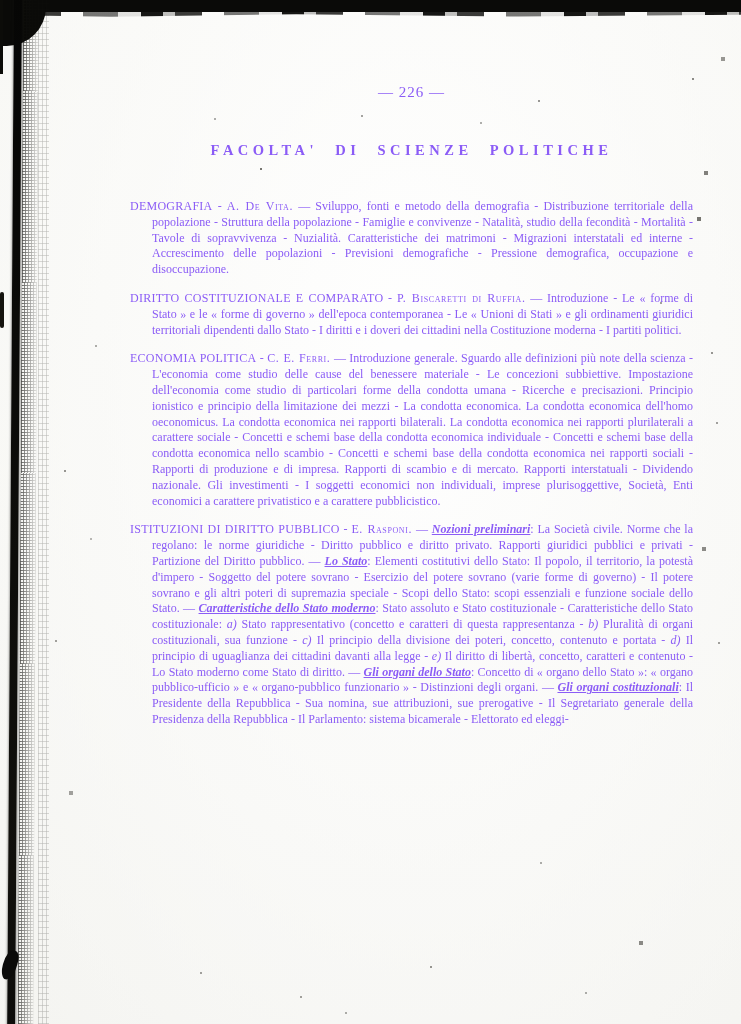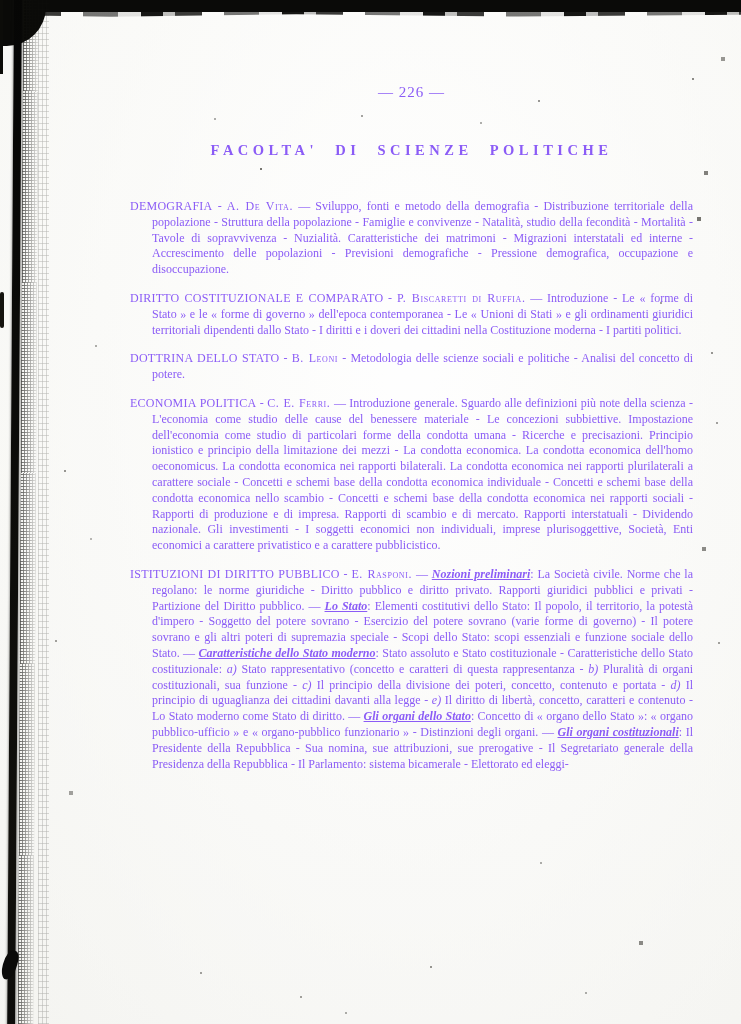--- a/index.html
+++ b/index.html
@@ -151,20 +151,19 @@
 <div id="specks"></div>
 
 <div class="content">
   <div class="page-number">— 226 —</div>
   <h1 class="heading">FACOLTA' DI SCIENZE POLITICHE</h1>
   <div id="course-list">
   <p class="course"><span class="course-title">DEMOGRAFIA</span><span class="course-sep"> - </span><span class="course-author">A. De Vita.</span><span class="course-after"> — </span><span class="course-body"><span class="seg-n">Sviluppo, fonti e metodo della demografia - Distribuzione territoriale della popolazione - Struttura della popolazione - Famiglie e convivenze - Natalità, studio della fecondità - Mortalità - Tavole di sopravvivenza - Nuzialità. Caratteristiche dei matrimoni - Migrazioni interstatali ed interne - Accrescimento delle popolazioni - Previsioni demografiche - Pressione demografica, occupazione e disoccupazione.</span></span></p>
 
   <p class="course"><span class="course-title">DIRITTO COSTITUZIONALE E COMPARATO</span><span class="course-sep"> - </span><span class="course-author">P. Biscaretti di Ruffia.</span><span class="course-after"> — </span><span class="course-body"><span class="seg-n">Introduzione - Le « forme di Stato » e le « forme di governo » dell'epoca contemporanea - Le « Unioni di Stati » e gli ordinamenti giuridici territoriali dipendenti dallo Stato - I diritti e i doveri dei cittadini nella Costituzione moderna - I partiti politici.</span></span></p>
 
-  <p class="course"><span class="course-title">DOTTRINA DELLO STATO</span><span class="course-sep"> - </span><span class="course-author">B. Leoni</span><span class="course-after"> - </span><span class="course-body"><span class="seg-n">Metodologia delle scienze sociali e politiche - Analisi del concetto di potere.</span></span></p>
 
   <p class="course"><span class="course-title">ECONOMIA POLITICA</span><span class="course-sep"> - </span><span class="course-author">C. E. Ferri.</span><span class="course-after"> — </span><span class="course-body"><span class="seg-n">Introduzione generale. Sguardo alle definizioni più note della scienza - L'economia come studio delle cause del benessere materiale - Le concezioni subbiettive. Impostazione dell'economia come studio di particolari forme della condotta umana - Ricerche e precisazioni. Principio ionistico e principio della limitazione dei mezzi - La condotta economica. La condotta economica dell'homo oeconomicus. La condotta economica nei rapporti bilaterali. La condotta economica nei rapporti plurilaterali a carattere sociale - Concetti e schemi base della condotta economica individuale - Concetti e schemi base della condotta economica nello scambio - Concetti e schemi base della condotta economica nei rapporti sociali - Rapporti di produzione e di impresa. Rapporti di scambio e di mercato. Rapporti interstatuali - Dividendo nazionale. Gli investimenti - I soggetti economici non individuali, imprese plurisoggettive, Società, Enti economici a carattere privatistico e a carattere pubblicistico.</span></span></p>
 
 
   <p class="course"><span class="course-title">ISTITUZIONI DI DIRITTO PUBBLICO</span><span class="course-sep"> - </span><span class="course-author">E. Rasponi.</span><span class="course-after"> — </span><span class="course-body"><span class="seg-bi">Nozioni preliminari</span><span class="seg-n">: La Società civile. Norme che la regolano: le norme giuridiche - Diritto pubblico e diritto privato. Rapporti giuridici pubblici e privati - Partizione del Diritto pubblico. — </span><span class="seg-bi">Lo Stato</span><span class="seg-n">: Elementi costitutivi dello Stato: Il popolo, il territorio, la potestà d'impero - Soggetto del potere sovrano - Esercizio del potere sovrano (varie forme di governo) - Il potere sovrano e gli altri poteri di supremazia speciale - Scopi dello Stato: scopi essenziali e funzione sociale dello Stato. — </span><span class="seg-bi">Caratteristiche dello Stato moderno</span><span class="seg-n">: Stato assoluto e Stato costituzionale - Caratteristiche dello Stato costituzionale: </span><span class="seg-i">a)</span><span class="seg-n"> Stato rappresentativo (concetto e caratteri di questa rappresentanza - </span><span class="seg-i">b)</span><span class="seg-n"> Pluralità di organi costituzionali, sua funzione - </span><span class="seg-i">c)</span><span class="seg-n"> Il principio della divisione dei poteri, concetto, contenuto e portata - </span><span class="seg-i">d)</span><span class="seg-n"> Il principio di uguaglianza dei cittadini davanti alla legge - </span><span class="seg-i">e)</span><span class="seg-n"> Il diritto di libertà, concetto, caratteri e contenuto - Lo Stato moderno come Stato di diritto. — </span><span class="seg-bi">Gli organi dello Stato</span><span class="seg-n">: Concetto di « organo dello Stato »: « organo pubblico-ufficio » e « organo-pubblico funzionario » - Distinzioni degli organi. — </span><span class="seg-bi">Gli organi costituzionali</span><span class="seg-n">: Il Presidente della Repubblica - Sua nomina, sue attribuzioni, sue prerogative - Il Segretariato generale della Presidenza della Repubblica - Il Parlamento: sistema bicamerale - Elettorato ed eleggi-</span></span></p>
 </div>
 </div>
 
 </body></html>

